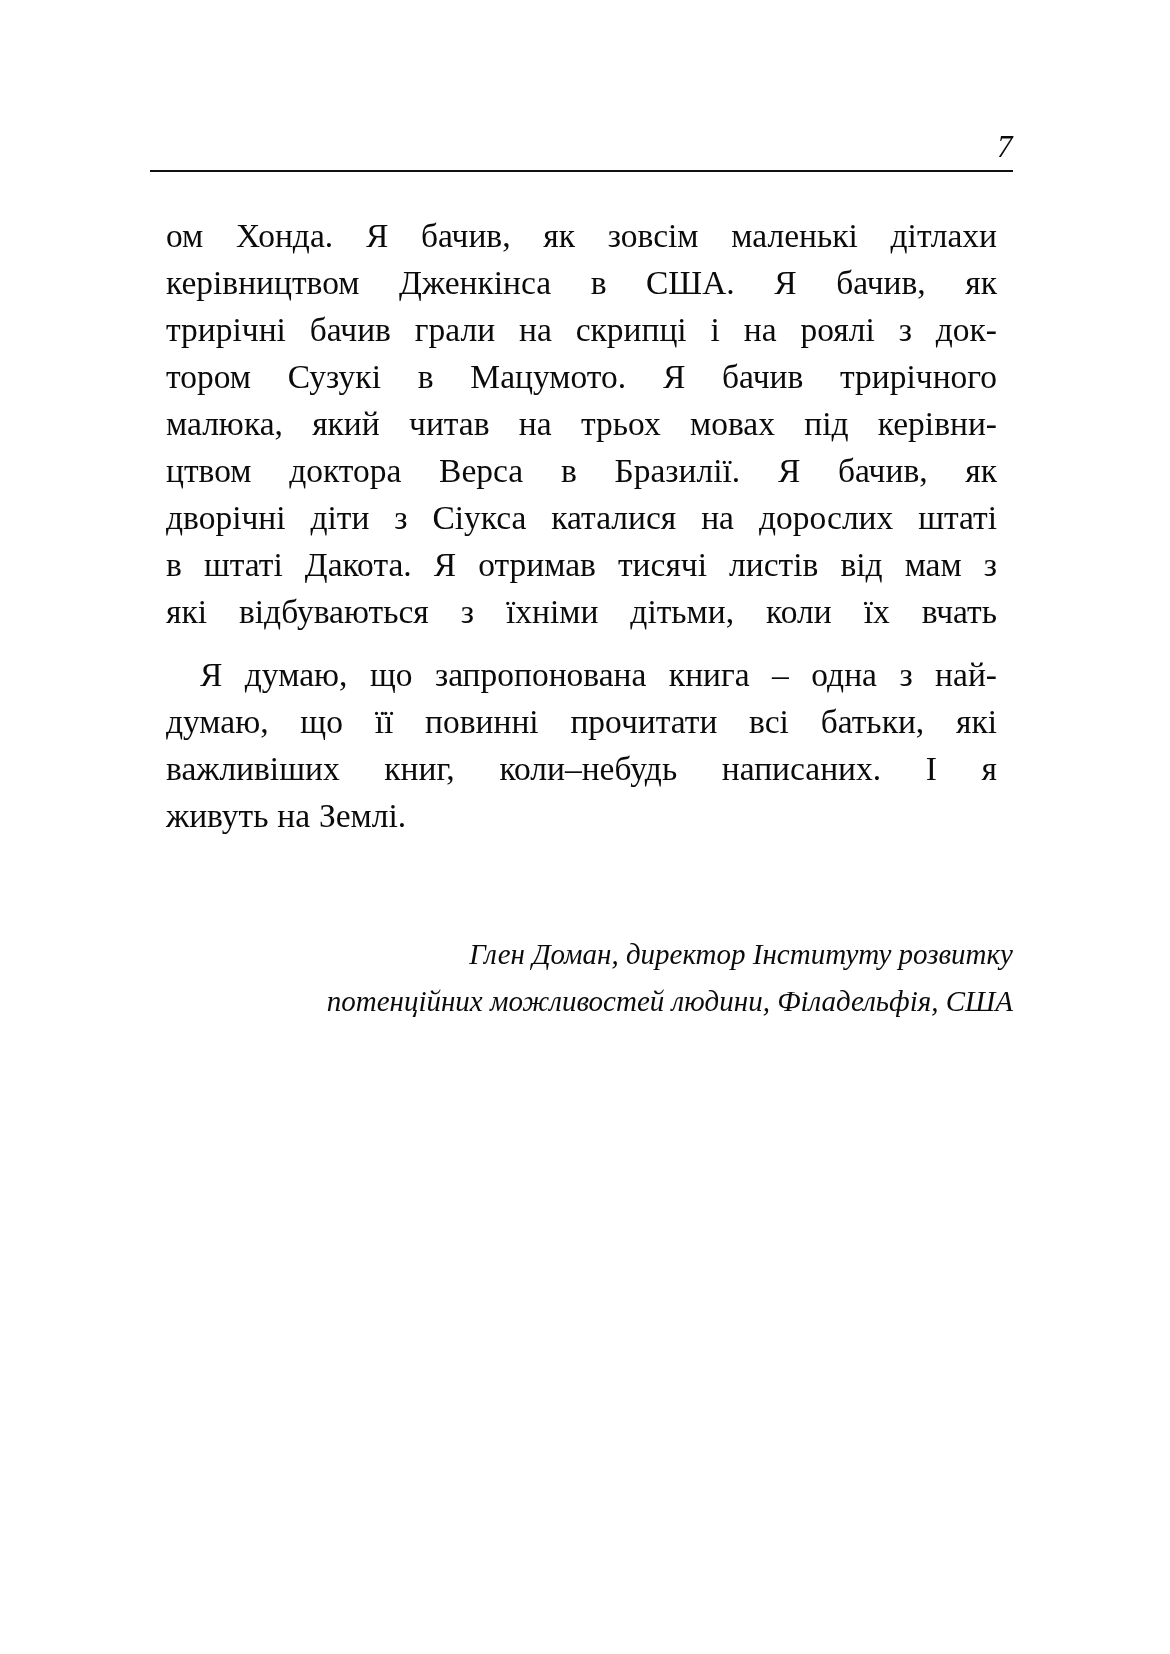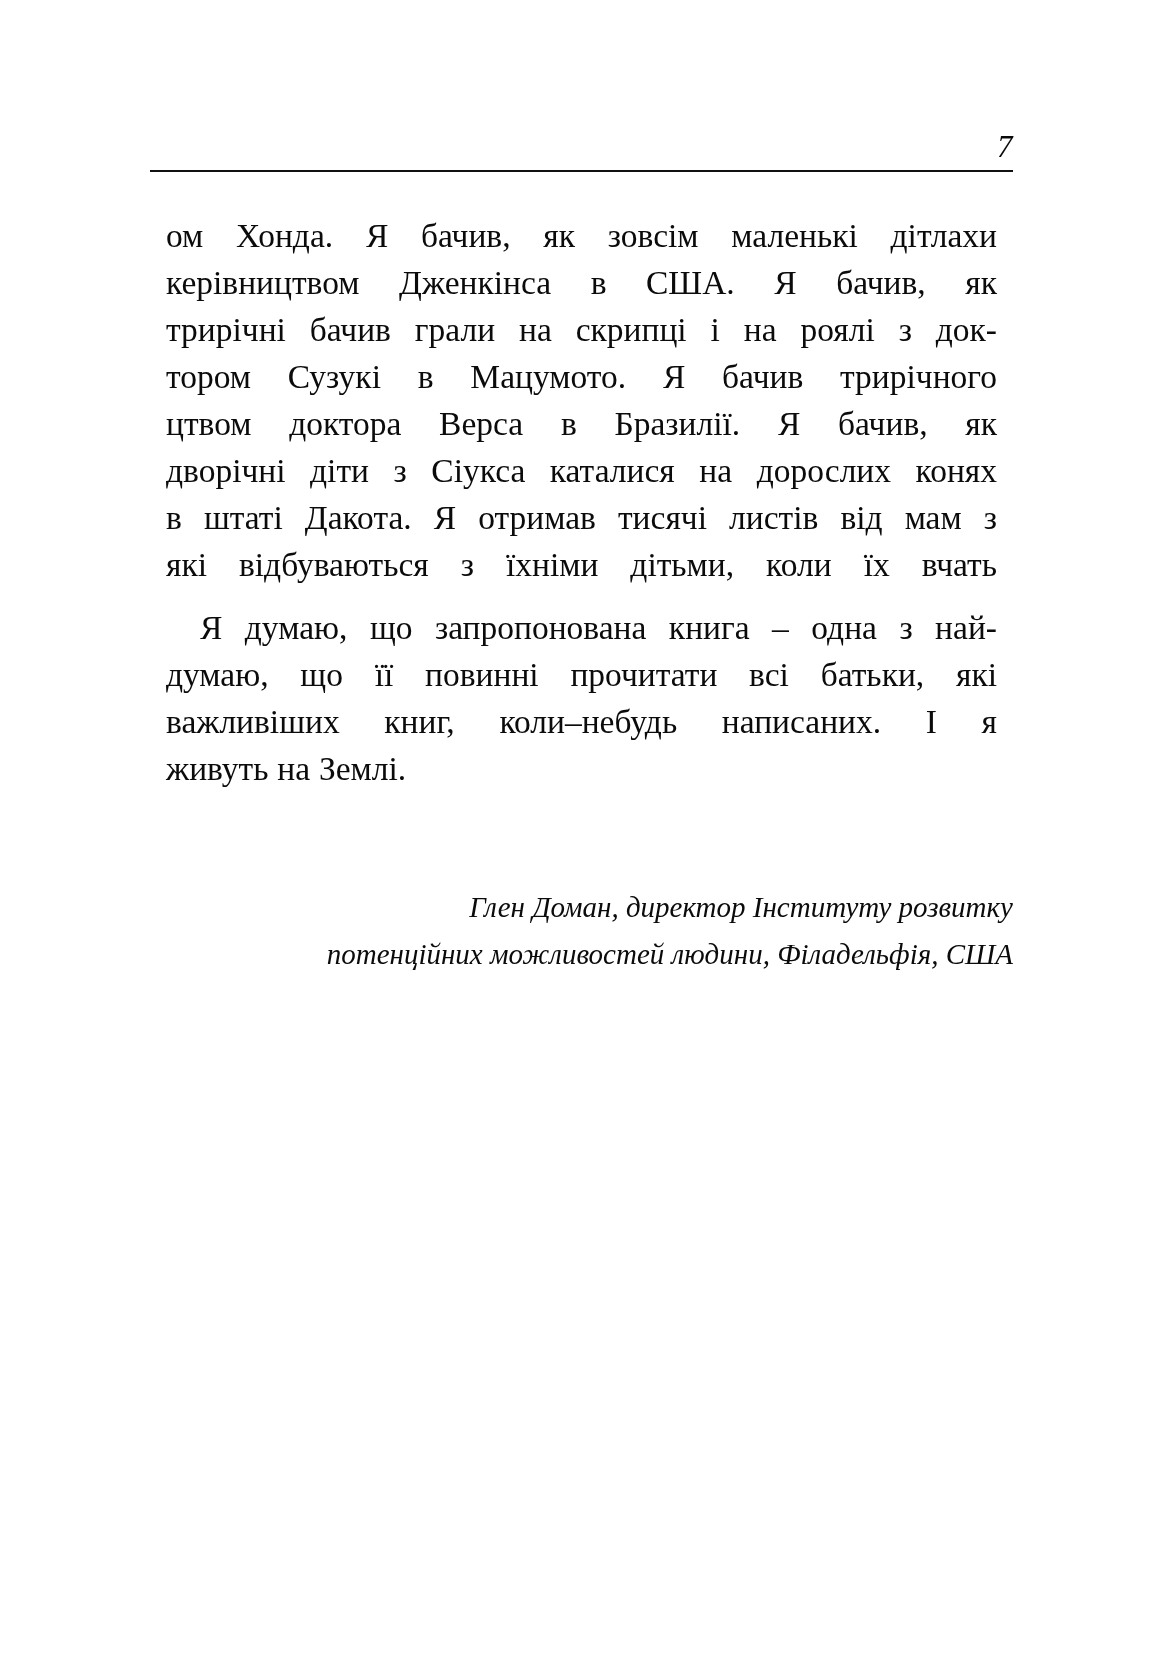--- a/index.html
+++ b/index.html
@@ -116,22 +116,23 @@
       <div class="header-rule"></div>
     </div>
 
     <div class="body-block">
 
       <p class="para">
         <span class="line">ом Хонда. Я бачив, як зовсім маленькі дітлахи</span>
         <span class="line">керівництвом Дженкінса в США. Я бачив, як</span>
         <span class="line">трирічні бачив грали на скрипці і на роялі з док-</span>
         <span class="line">тором Сузукі в Мацумото. Я бачив трирічного</span>
+        <span class="line">малюка, який читав на трьох мовах під керівни-</span>
         <span class="line">цтвом доктора Верса в Бразилії. Я бачив, як</span>
-        <span class="line">дворічні діти з Сіукса каталися на дорослих конях</span>
+        <span class="line">дворічні діти з Сіукса каталися на дорослих штаті</span>
         <span class="line">в штаті Дакота. Я отримав тисячі листів від мам з</span>
         <span class="line">які відбуваються з їхніми дітьми, коли їх вчать</span>
       </p>
 
       <p class="para">
         <span class="line first-indent">Я думаю, що запропонована книга – одна з най-</span>
         <span class="line">думаю, що її повинні прочитати всі батьки, які</span>
         <span class="line">важливіших книг, коли–небудь написаних. І я</span>
         <span class="line last">живуть на Землі.</span>
       </p>

